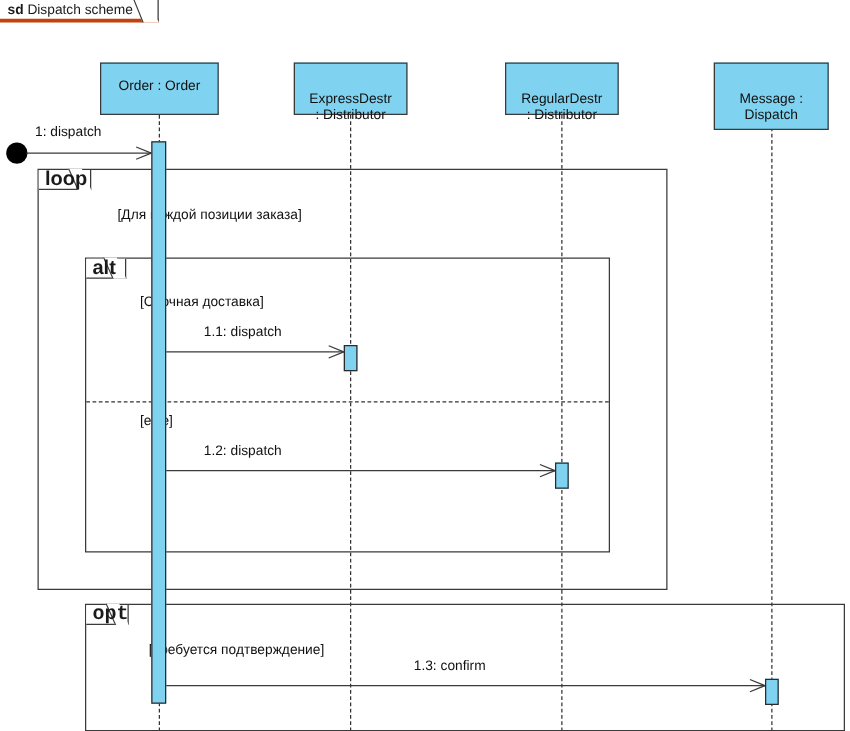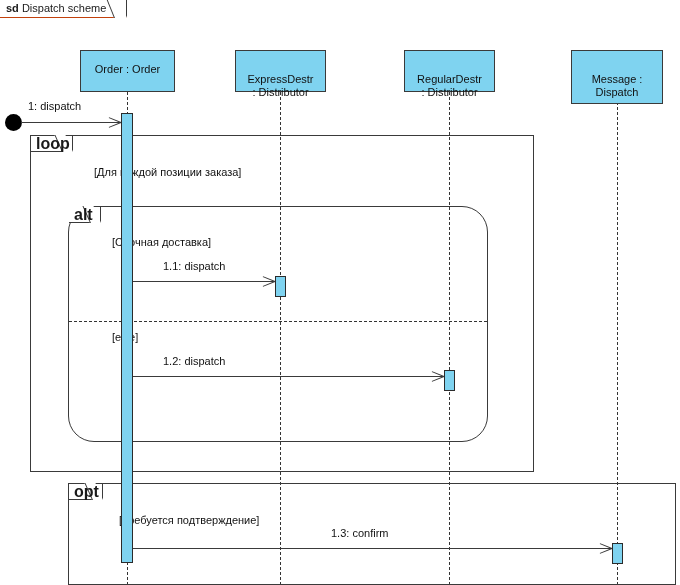--- a/index.html
+++ b/index.html
@@ -20,21 +20,21 @@
   }
 
   
   .frame-tab {
     position: absolute;
     left: 0px;
     top: 0px;
     width: 127px;
     height: 18px;
     box-sizing: border-box;
-    border-bottom: 1px solid #c2410c;
+    border-bottom: 3px solid #c2410c;
     border-right: 1px solid #3a3a3a;
     background: #ffffff;
   }
   .frame-tab-clip {
     position: absolute;
     right: -1px;
     top: -1px;
     width: 12px;
     height: 19px;
     background: #ffffff;
@@ -206,33 +206,33 @@
   </div>
 
   <div class="fragment" style="left:30px; top:135px; width:504px; height:337px;">
     <div class="frag-tab" style="width:42px;">
       <div class="frag-tab-clip"></div>
       <div class="frag-tab-text">loop</div>
     </div>
   </div>
   <div class="guard" style="left:94px; top:166px;">[Для каждой позиции заказа]</div>
 
-  <div class="fragment" style="left:68px; top:206px; width:420px; height:236px;border-radius:26px;">
+  <div class="fragment" style="left:68px; top:206px; width:420px; height:236px;">
     <div class="frag-tab" style="width:32px;">
       <div class="frag-tab-clip"></div>
       <div class="frag-tab-text">alt</div>
     </div>
 
     <div class="frag-divider" style="left:0px; top:114px; width:418px;"></div>
   </div>
   <div class="guard" style="left:112px; top:236px;">[Срочная доставка]</div>
   <div class="guard" style="left:112px; top:331px;">[else]</div>
 
   <div class="fragment" style="left:68px; top:483px; width:608px; height:102px;">
-    <div class="frag-tab" style="width:34px;">
+    <div class="frag-tab" style="width:34px;font-family:Liberation Mono, monospace;">
       <div class="frag-tab-clip"></div>
       <div class="frag-tab-text">opt</div>
     </div>
   </div>
   <div class="guard" style="left:119px; top:514px;">[Требуется подтверждение]</div>
 
   <div class="activation" style="left:121px; top:113px; width:12px; height:450px;"></div>
 
   <div class="activation" style="left:275px; top:276px; width:11px; height:21px;"></div>
 

